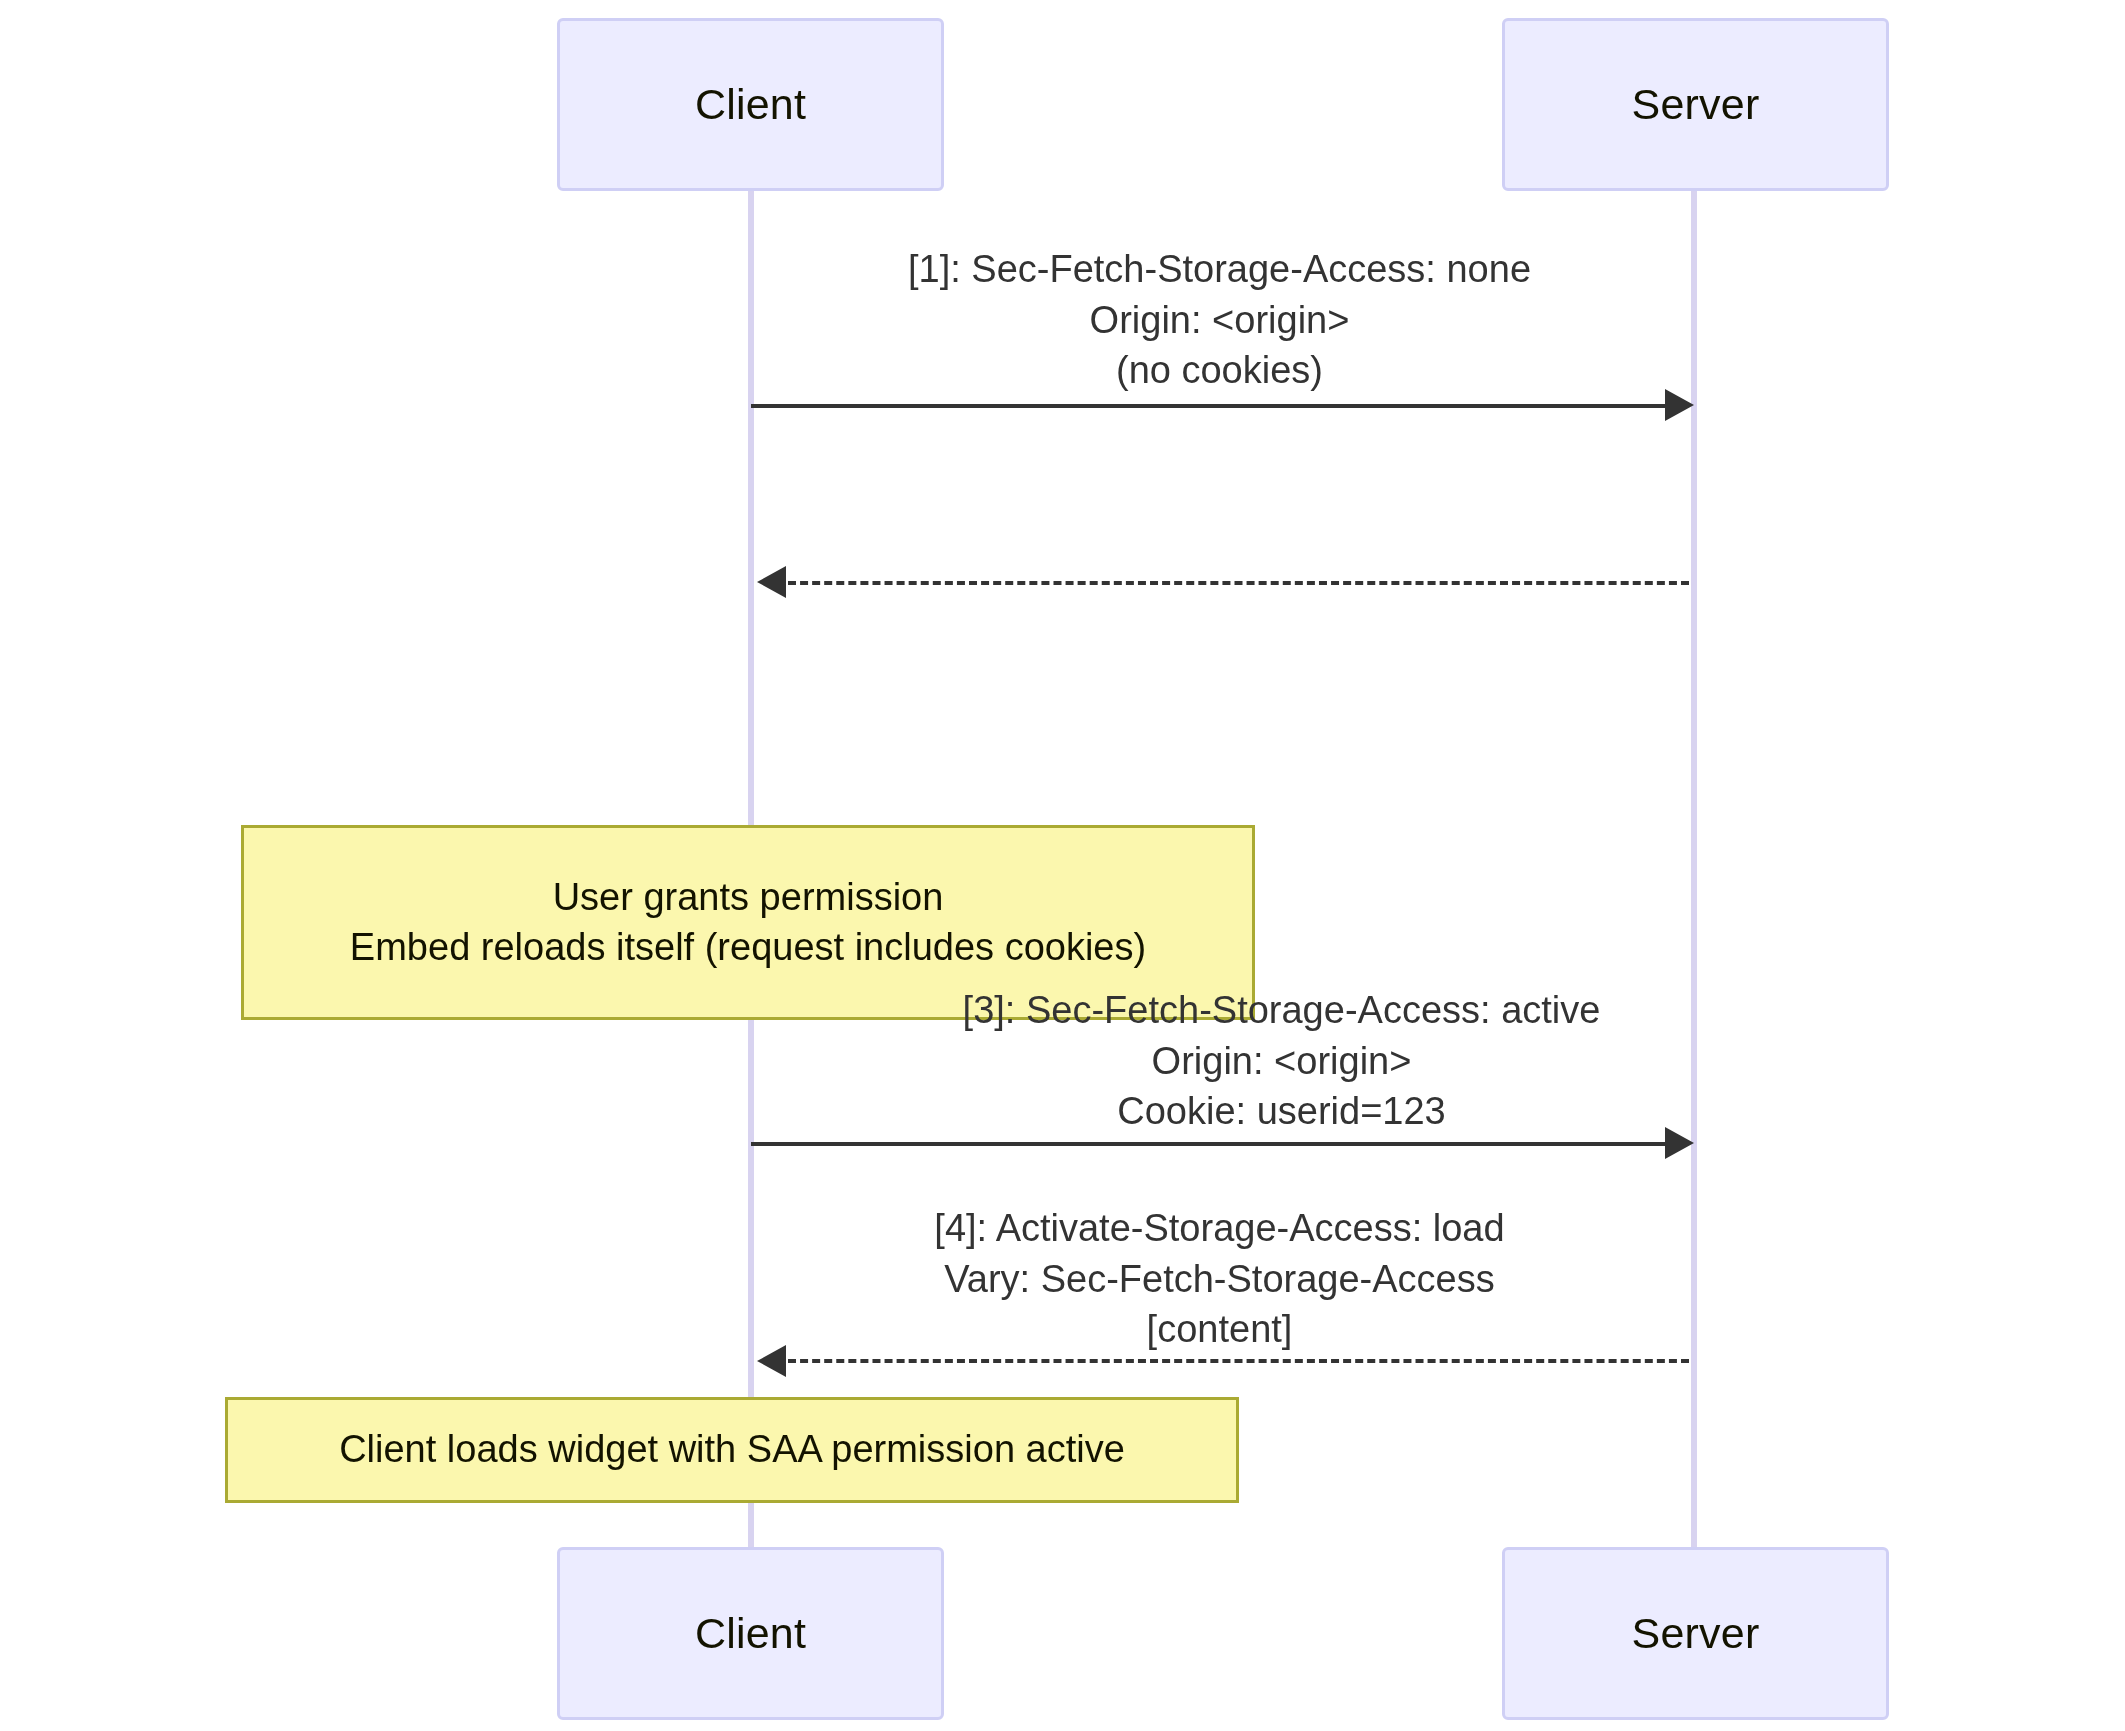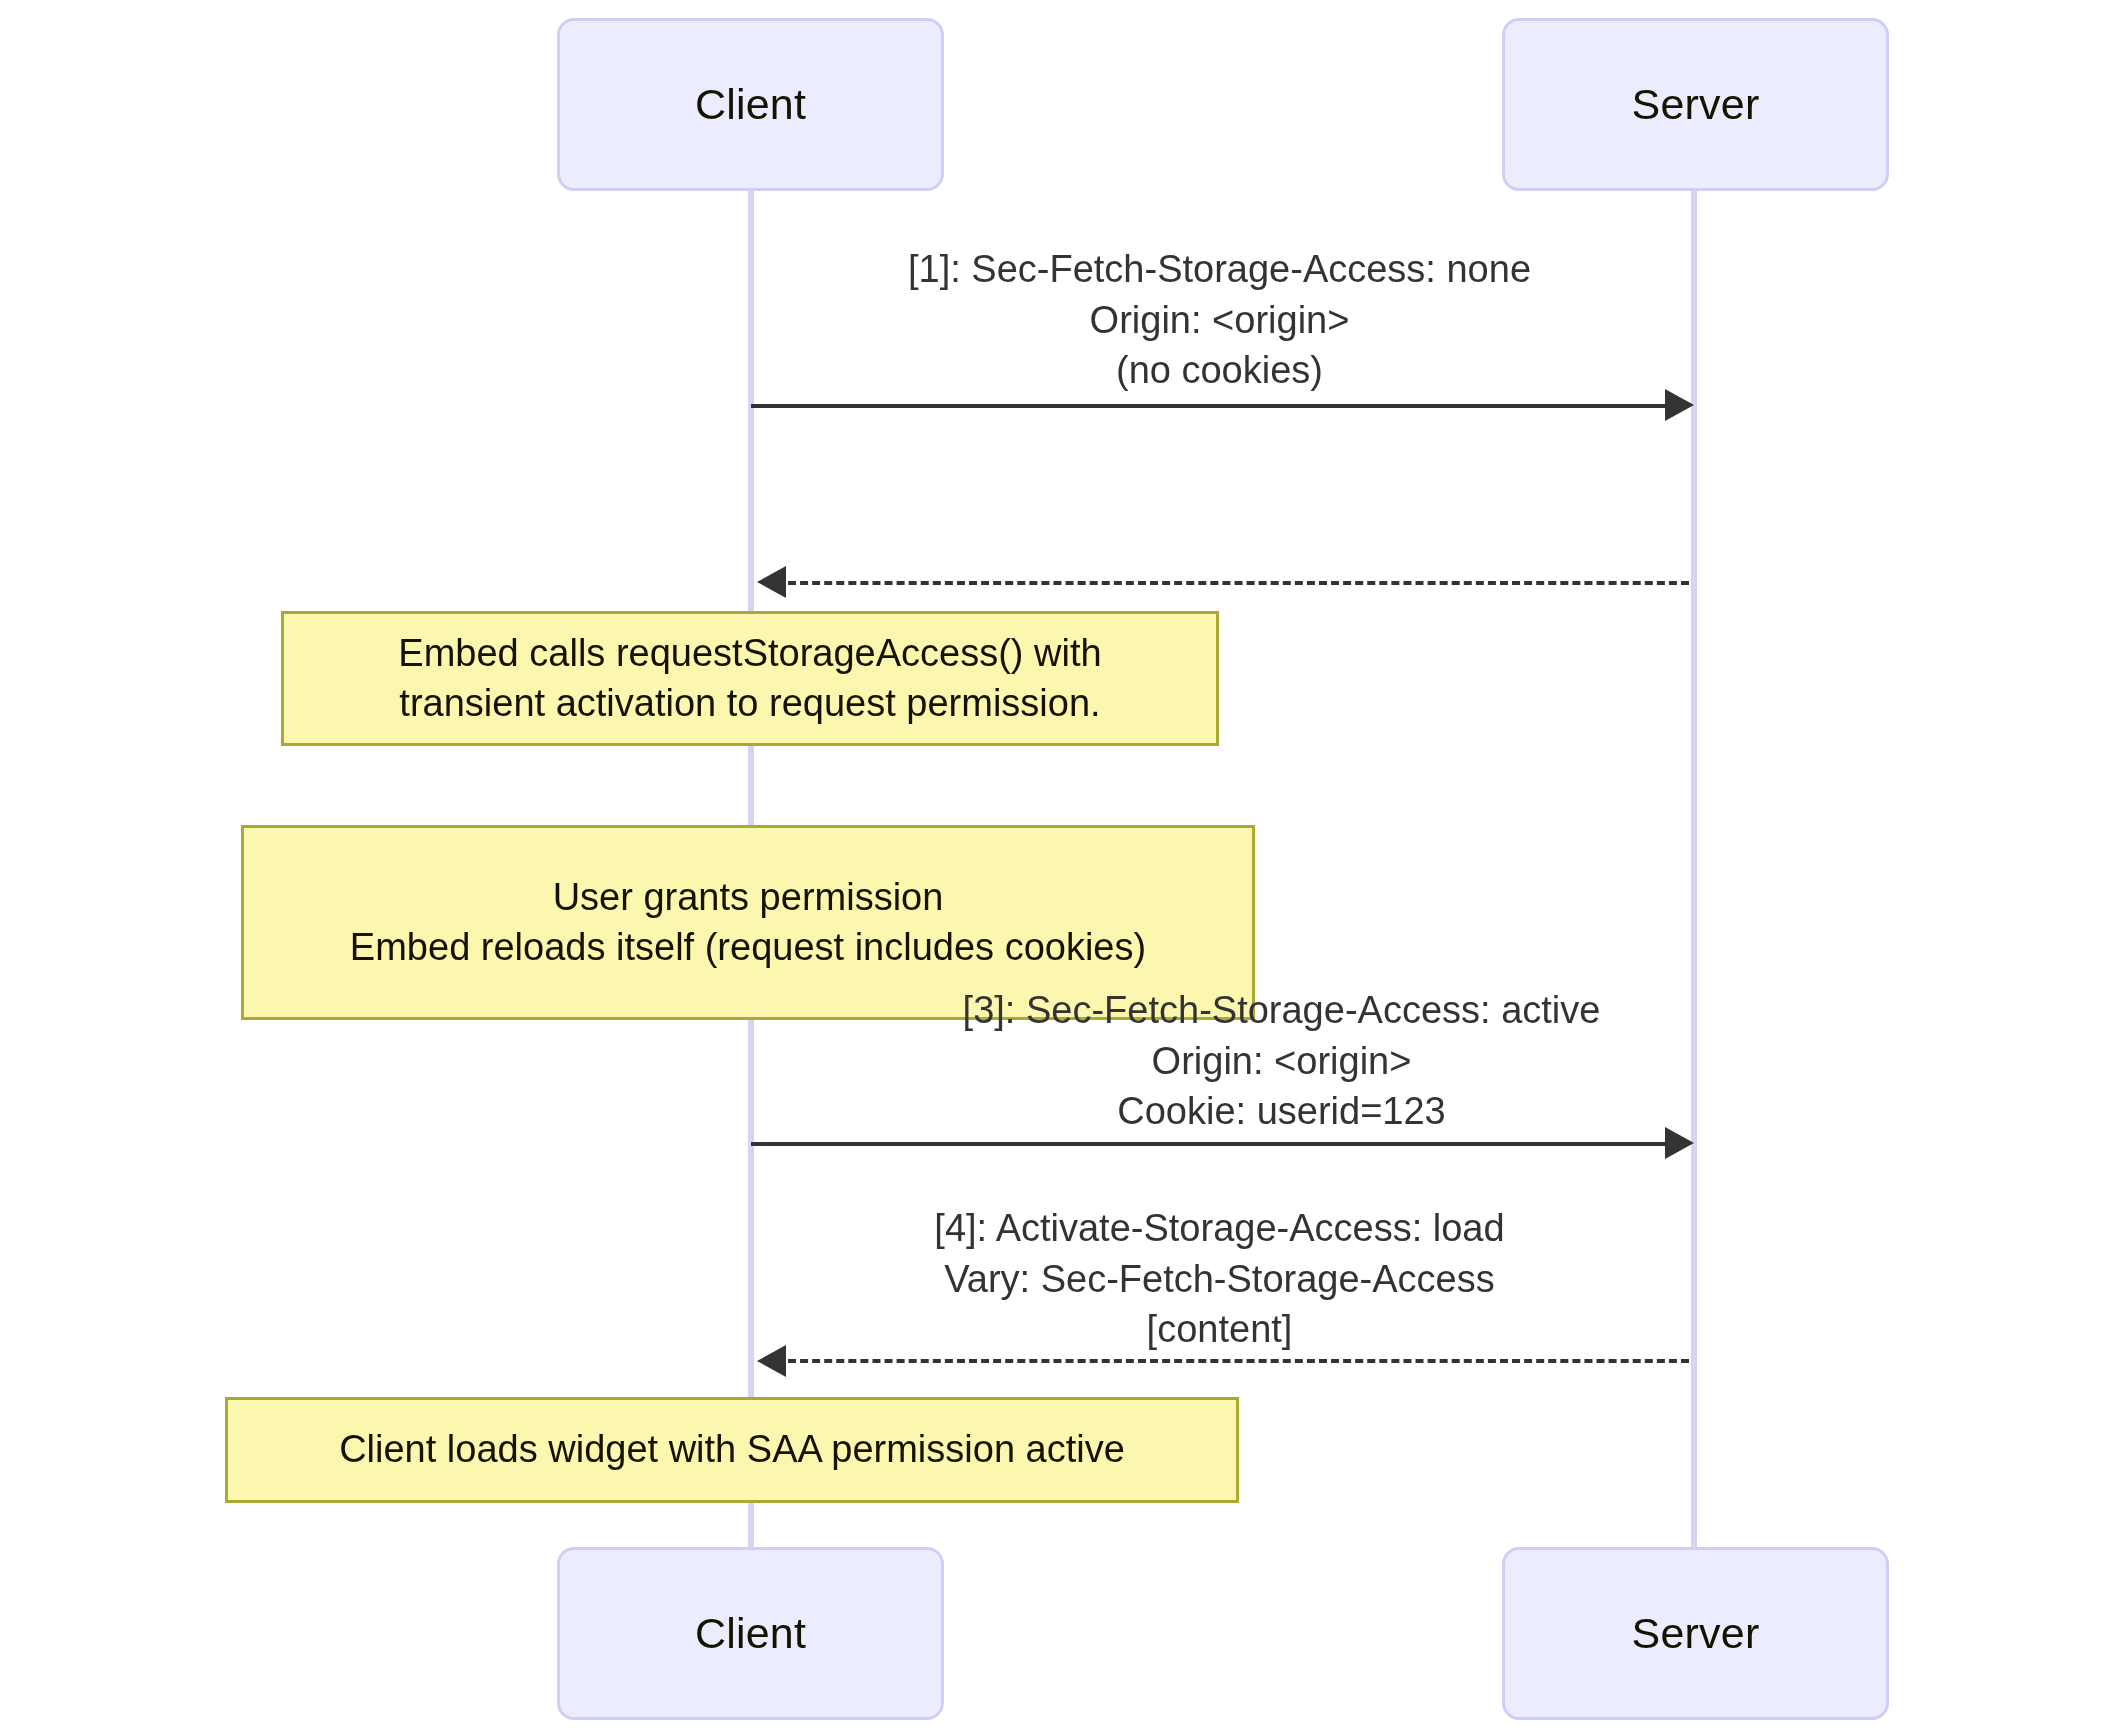--- a/index.html
+++ b/index.html
@@ -15,21 +15,21 @@
     width: 2126px;
     height: 1732px;
     background: #ffffff;
     overflow: hidden;
   }
   .actor-box {
     position: absolute;
     box-sizing: border-box;
     background: #ECECFF;
     border: 3px solid #CFCFF5;
-    border-radius: 17px;
+    border-radius: 6px;
     display: flex;
     align-items: center;
     justify-content: center;
   }
   .actor-label {
     font-family: "Liberation Sans", sans-serif;
     font-size: 43px;
     color: #131300;
     letter-spacing: 0.2px;
   }
@@ -106,24 +106,20 @@
 
   <div class="msg-text" style="left:749px; top:244px; width:941px;text-align:center;">[1]: Sec-Fetch-Storage-Access: none
 Origin: &lt;origin&gt;
 (no cookies)</div>
   <div class="arrow-line" style="left:751px; top:404px; width:936px;"></div>
   <div class="arrow-head right" style="left:1665px; top:389px;"></div>
 
   <div class="arrow-line dashed" style="left:788px; top:581px; width:901px;"></div>
   <div class="arrow-head left" style="left:757px; top:566px;"></div>
 
-  <div class="note-box" style="left:281px; top:611px; width:938px; height:135px;">
-    <span class="note-text">Embed calls requestStorageAccess() with
-transient activation to request permission.</span>
-  </div>
 
   <div class="note-box" style="left:241px; top:778px; width:1014px; height:195px;margin-top:47px;">
     <span class="note-text">User grants permission
 Embed reloads itself (request includes cookies)</span>
   </div>
 
   <div class="msg-text" style="left:749px; top:985px; width:1065px;">[3]: Sec-Fetch-Storage-Access: active
 Origin: &lt;origin&gt;
 Cookie: userid=123</div>
   <div class="arrow-line" style="left:751px; top:1142px; width:936px;"></div>

